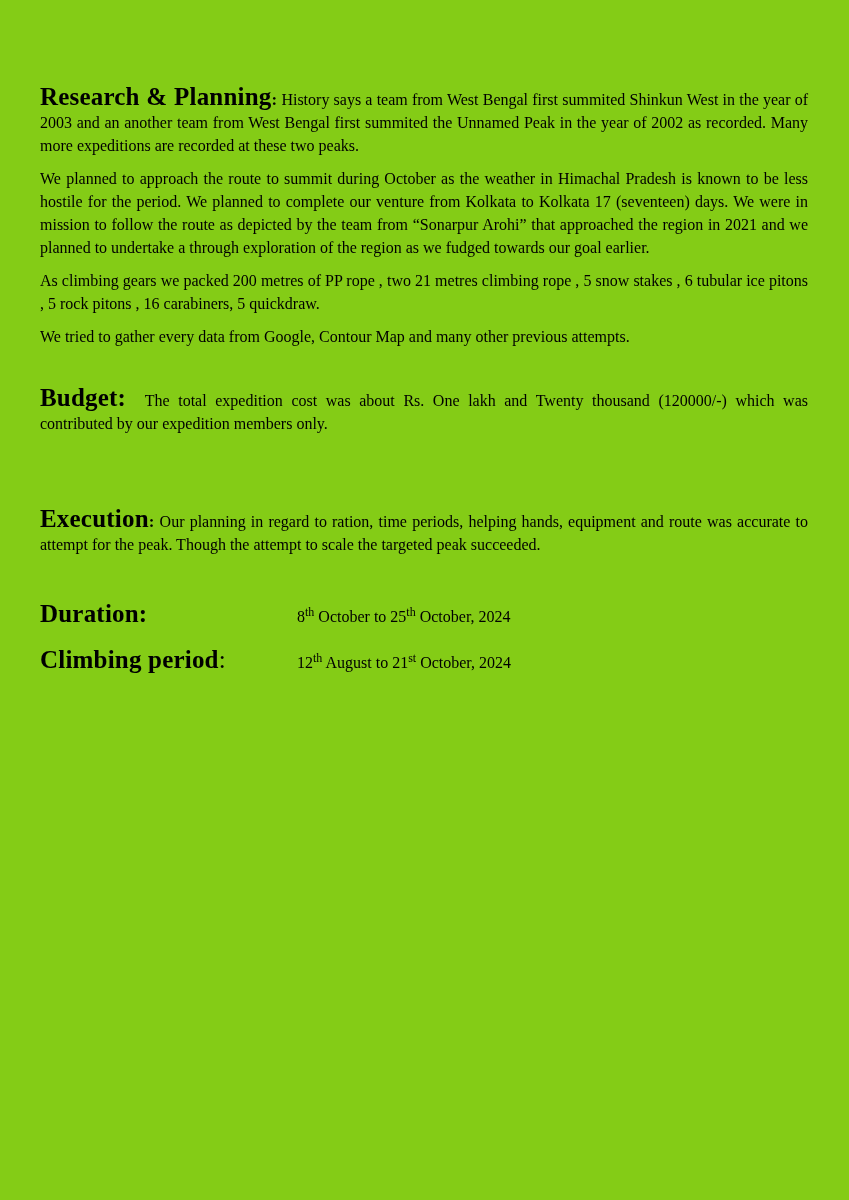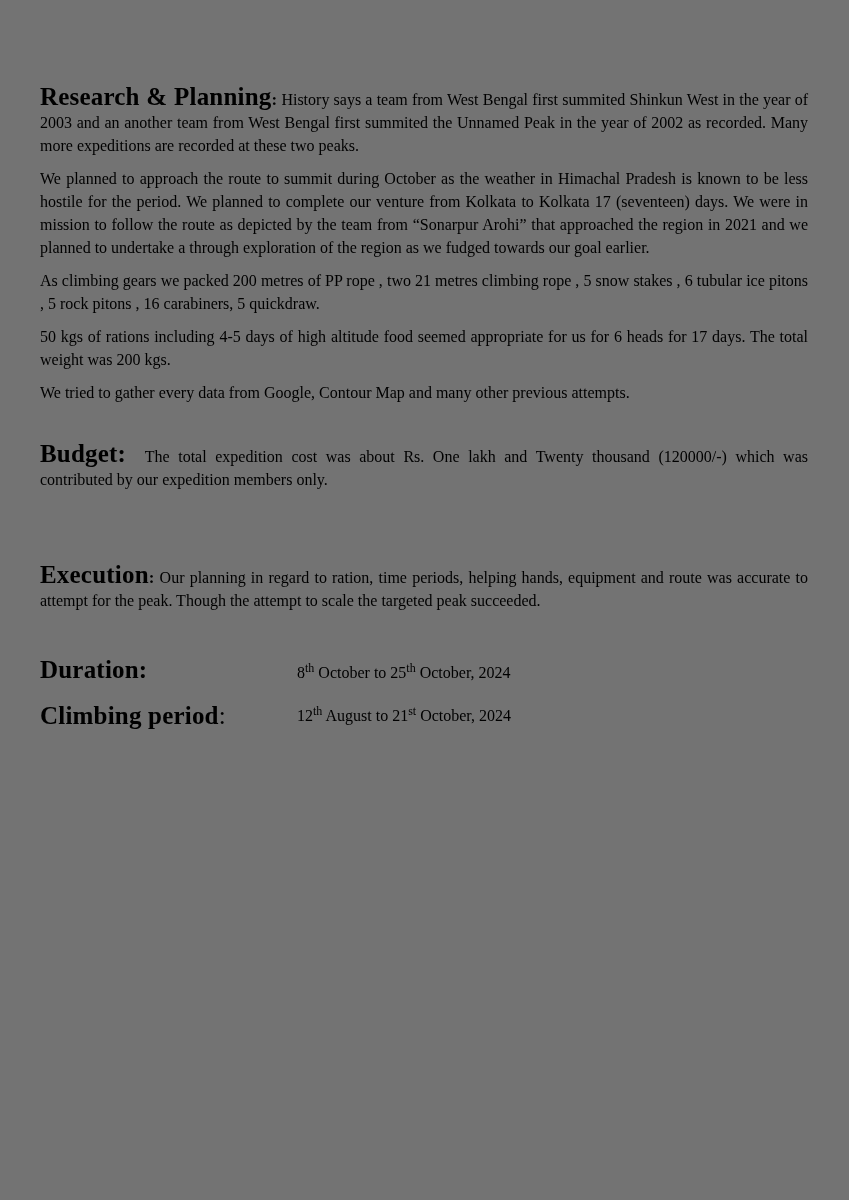--- a/index.html
+++ b/index.html
@@ -1,21 +1,21 @@
 <!DOCTYPE html>
 <html><head>
 <meta charset="utf-8">
 <style>
   * { margin: 0; padding: 0; box-sizing: border-box; }
   html, body { background: #ffffff; }
   .page {
     position: relative;
     width: 849px;
     height: 1200px;
-    background: #737373;
+    background: #84cc16;
     font-family: "Liberation Serif", "DejaVu Serif", serif;
     color: #000000;
     overflow: hidden;
   }
   .content {
     padding: 85px 41px 0 40px;
   }
   .para {
     font-size: 16px;
     line-height: 23px;
@@ -44,21 +44,21 @@
     font-size: 16px;
     line-height: 23px;
     margin-top: 9px;
   }
   .permission-items { margin-top: 14px; }
   .sec-schedule { margin-top: 42px; }
   .schedule-row {
     display: flex;
     align-items: baseline;
   }
-  .schedule-row + .schedule-row { margin-top: 14px; align-items: center; }
+  .schedule-row + .schedule-row { margin-top: 14px; }
   .schedule-label-cell {
     width: 257px;
     flex: 0 0 257px;
     font-size: 25px;
     font-weight: bold;
     line-height: 32px;
     letter-spacing: 0.2px;
   }
   .colon-bold { font-weight: bold; }
   .colon-regular { font-weight: normal; }
@@ -74,21 +74,20 @@
 </head>
 <body>
 
 <div class="page">
   <div class="content">
 
     <section>
       <p class="para"><span class="h-big">Research &amp; Planning</span><span class="h-colon">:</span> <span>History says a team from West Bengal first summited Shinkun West in the year of 2003 and an another team from West Bengal first summited the Unnamed Peak in the year of 2002 as recorded. Many more expeditions are recorded at these two peaks.</span></p>
       <p class="para">We planned to approach the route to summit during October as the weather in Himachal Pradesh is known to be less hostile for the period. We planned to complete our venture from Kolkata to Kolkata 17 (seventeen) days. We were in mission to follow the route as depicted by the team from “Sonarpur Arohi” that approached the region in 2021 and we planned to undertake a through exploration of the region as we fudged towards our goal earlier.</p>
       <p class="para">As climbing gears we packed 200 metres of PP rope , two 21 metres climbing rope , 5 snow stakes , 6 tubular ice pitons , 5 rock pitons , 16 carabiners, 5 quickdraw.</p>
-      <p class="para">50 kgs of rations including 4-5 days of high altitude food seemed appropriate for us for 6 heads for 17 days. The total weight was 200 kgs.</p>
       <p class="para">We tried to gather every data from Google, Contour Map and many other previous attempts.</p>
     </section>
 
     <section class="sec-budget">
       <p class="para"><span class="h-big">Budget:</span> <span class="lead-gap">The total expedition cost was about Rs. One lakh and Twenty thousand (120000/-) which was contributed by our expedition members only.</span></p>
     </section>
 
     <section class="sec-execution">
       <p class="para"><span class="h-big">Execution</span><span class="h-colon">:</span> <span>Our planning in regard to ration, time periods, helping hands, equipment and route was accurate to attempt for the peak. Though the attempt to scale the targeted peak succeeded.</span></p>
     </section>

